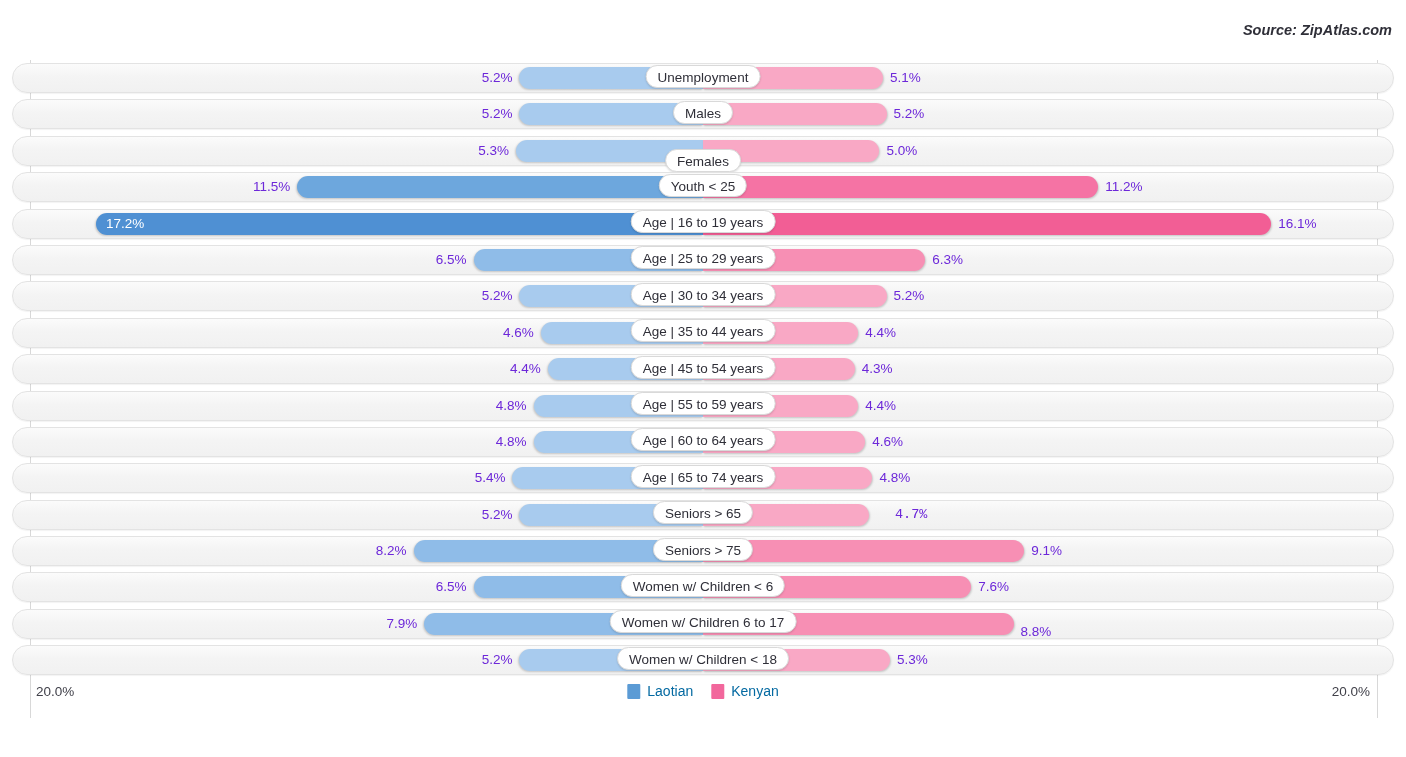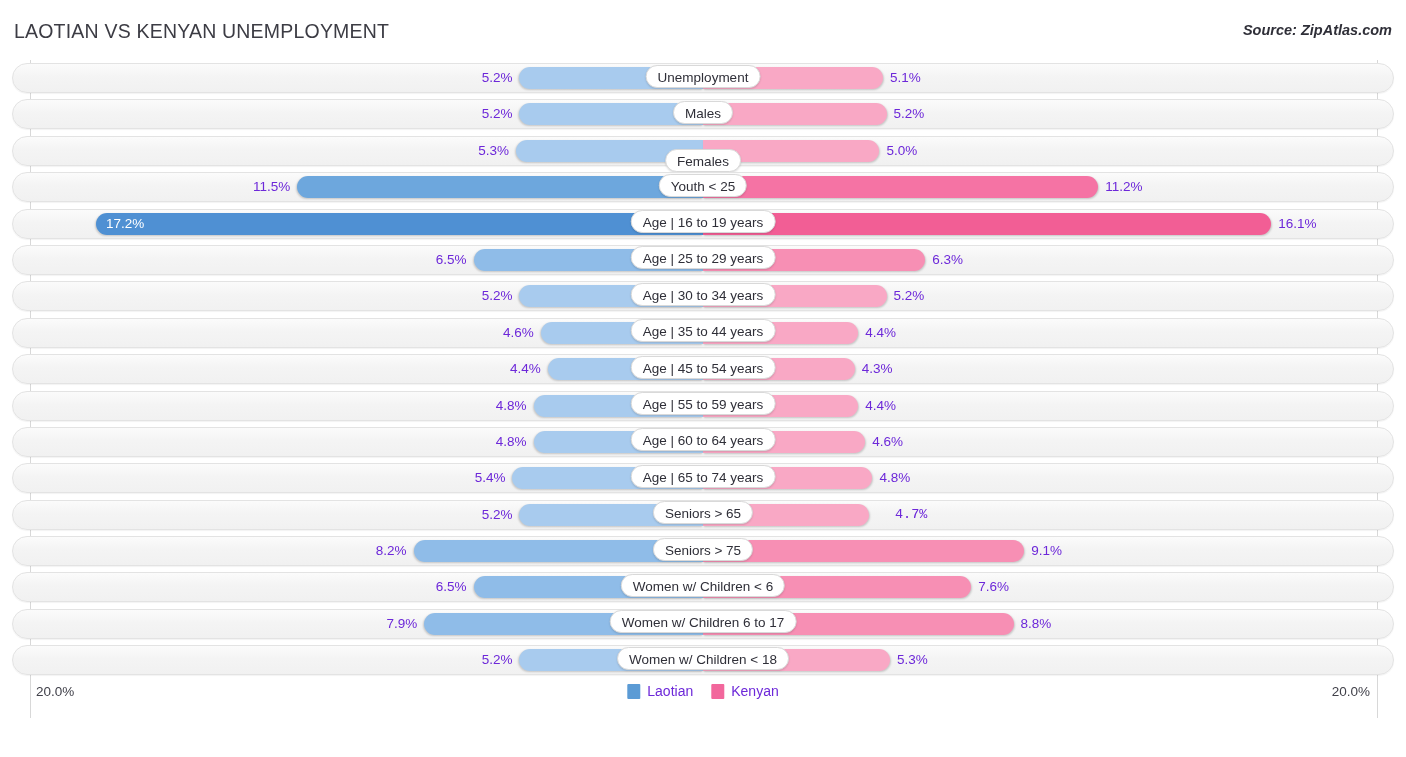--- a/index.html
+++ b/index.html
@@ -172,28 +172,27 @@
     gap: 7px;
   }
   .legend-swatch {
     width: 13px;
     height: 15px;
     border-radius: 1px;
     display: inline-block;
   }
   .legend-label {
     font-size: 14px;
-    color: #6d28d9;
+    color: #0369a1;
   }
 </style>
 </head>
 <body>
 
 <div class="header">
-  <div class="chart-title">LAOTIAN VS KENYAN UNEMPLOYMENT</div>
   <div class="source">Source: ZipAtlas.com</div>
 </div>
 
 <div class="plot">
   <div class="axis-line axis-left"></div>
   <div class="axis-line axis-right"></div>
   <div class="rows" id="rows">
       <div class="row">
         <div class="track"></div>
         <div class="bar bar-left" style="left: 519.488px; width: 183.512px; background: rgb(168, 203, 238);"></div>
@@ -312,21 +311,21 @@
         <div class="bar bar-right" style="left: 703px; width: 268.209px; background: rgb(247, 143, 180);"></div>
         <div class="val val-left" style="right: 939.39px;">6.5%</div>
         <div class="val val-right" style="left: 978.209px;">7.6%</div>
         <div class="cat-pill" style="left: 703px;">Women w/ Children &lt; 6</div>
       </div>
       <div class="row">
         <div class="track"></div>
         <div class="bar bar-left" style="left: 424.203px; width: 278.797px; background: rgb(143, 188, 232);"></div>
         <div class="bar bar-right" style="left: 703px; width: 310.558px; background: rgb(247, 143, 180);"></div>
         <div class="val val-left" style="right: 988.797px;">7.9%</div>
-        <div class="val val-right" style="left: 1020.56px;">8.8%</div>
+        <div class="val val-right" style="left: 1020.56px; margin-top: 8px;">8.8%</div>
         <div class="cat-pill" style="left: 703px;">Women w/ Children 6 to 17</div>
       </div>
       <div class="row">
         <div class="track"></div>
         <div class="bar bar-left" style="left: 519.488px; width: 183.512px; background: rgb(168, 203, 238);"></div>
         <div class="bar bar-right" style="left: 703px; width: 187.041px; background: rgb(249, 168, 197);"></div>
         <div class="val val-left" style="right: 893.512px;">5.2%</div>
         <div class="val val-right" style="left: 897.041px;">5.3%</div>
         <div class="cat-pill" style="left: 703px;">Women w/ Children &lt; 18</div>
       </div>

